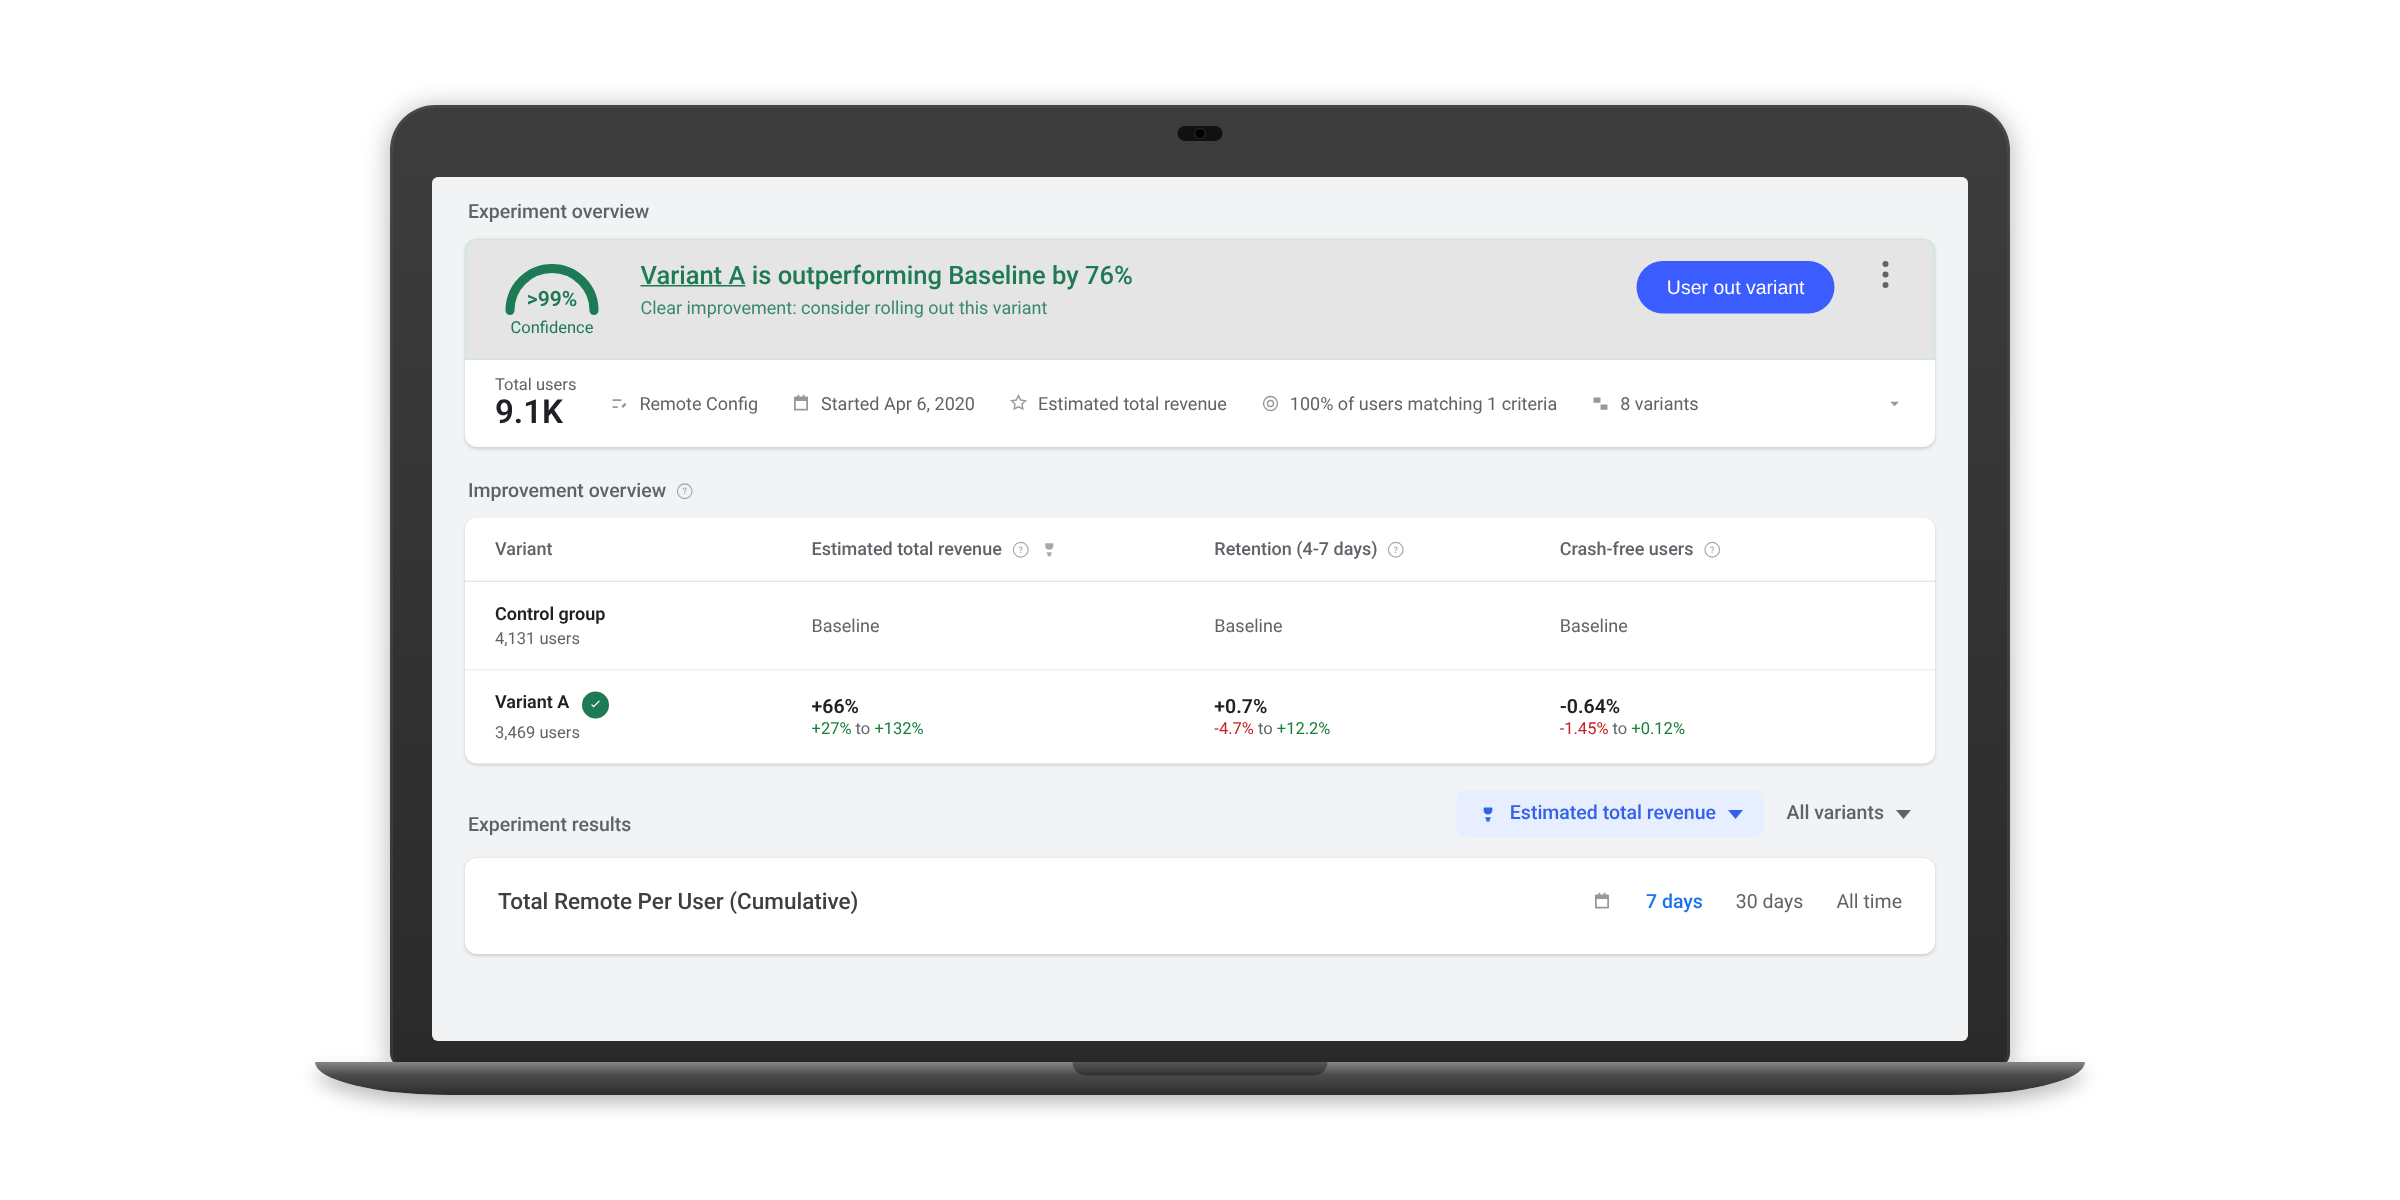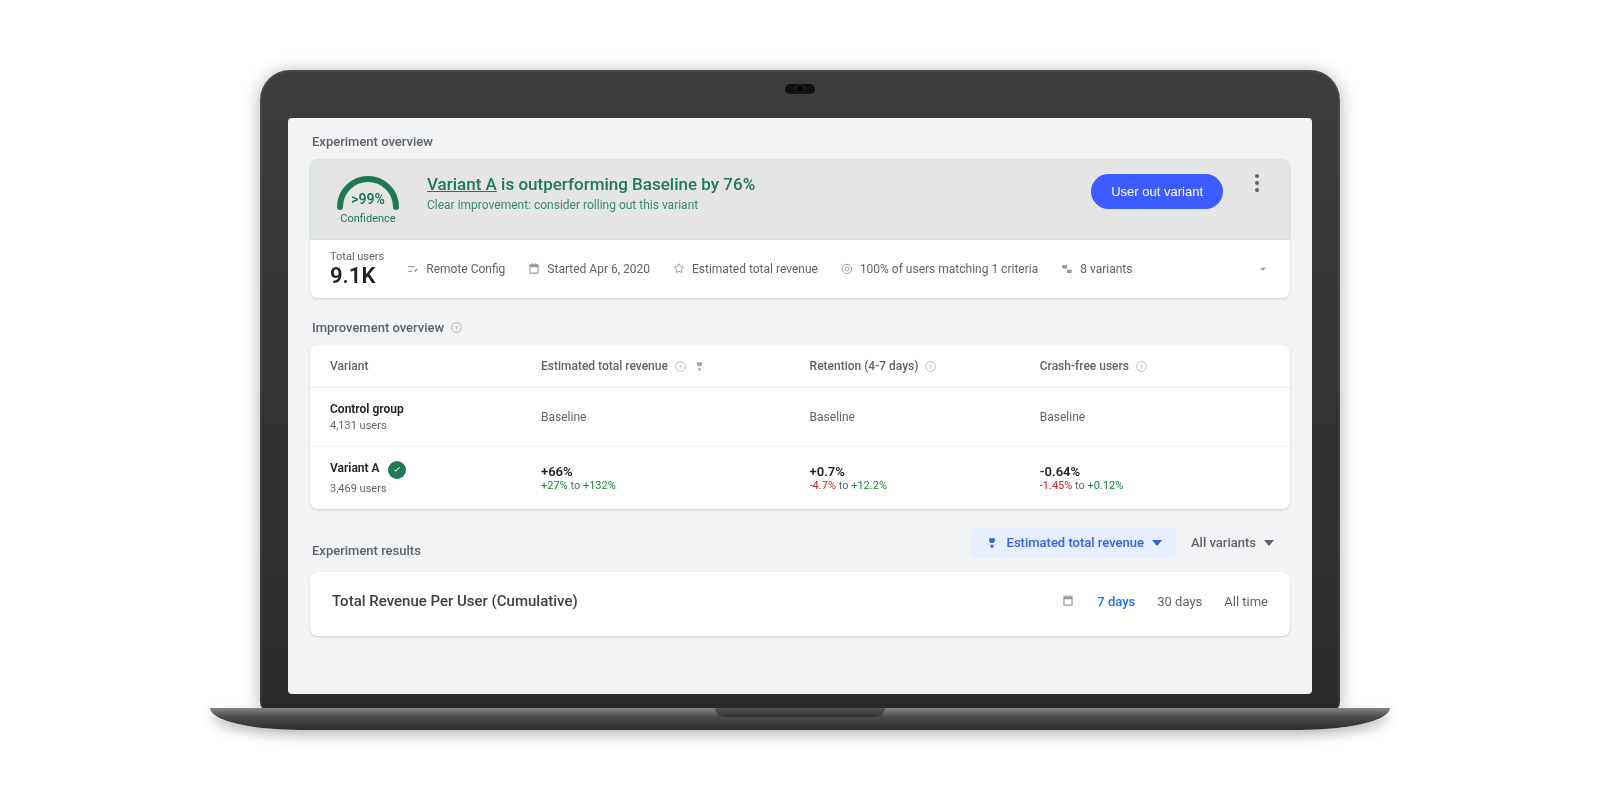--- a/index.html
+++ b/index.html
@@ -238,21 +238,21 @@
         </div>
         <div class="pill plain">
           <span>All variants</span>
           <svg width="10" height="6">
               <path fill="#5f6368" d="M0 0h10L5 6z"></path>
             </svg>
         </div>
       </div>
 
       <div class="card chart-card">
-        <div class="chart-title">Total Revenue Per User (Cumulative)</div>
+        <div class="chart-title">Total Remote Per User (Cumulative)</div>
         <div class="timerange">
           <svg class="ico" viewBox="0 0 24 24">
               <path fill="#5f6368" d="M5 4h14a1 1 0 011 1v14a1 1 0 01-1 1H5a1 1 0 01-1-1V5a1 1 0 011-1zm1 5v9h12V9H6zM8 2h2v3H8zM14 2h2v3h-2z"></path>
             </svg>
           <span class="opt sel">7 days</span>
           <span class="opt">30 days</span>
           <span class="opt">All time</span>
         </div>
       </div>
 

